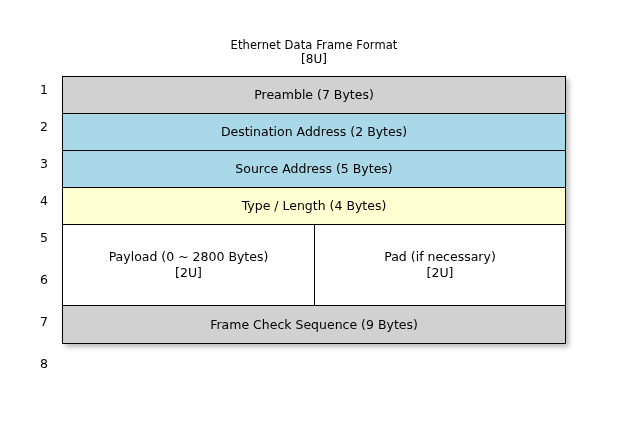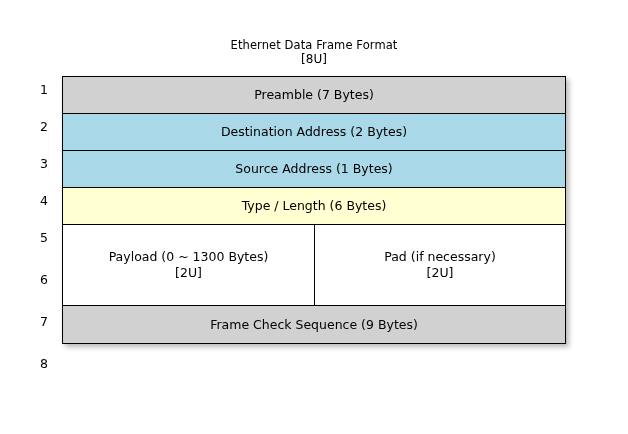--- a/index.html
+++ b/index.html
@@ -115,28 +115,28 @@
     <col style="width:251px;">
   </colgroup>
   <tbody>
     <tr>
       <td class="row-std fill-gray" colspan="2">Preamble (7 Bytes)</td>
     </tr>
     <tr>
       <td class="row-std fill-blue" colspan="2">Destination Address (2 Bytes)</td>
     </tr>
     <tr>
-      <td class="row-std fill-blue" colspan="2">Source Address (1 Bytes)</td>
+      <td class="row-std fill-blue" colspan="2">Source Address (5 Bytes)</td>
     </tr>
     <tr>
-      <td class="row-std fill-yellow" colspan="2">Type / Length (6 Bytes)</td>
+      <td class="row-std fill-yellow" colspan="2">Type / Length (4 Bytes)</td>
     </tr>
     <tr>
       <td class="row-payload fill-white">
-        <span class="cell-line2">Payload (0 ~ 1300 Bytes)</span>
+        <span class="cell-line2">Payload (0 ~ 2800 Bytes)</span>
         <span class="cell-line2">[2U]</span>
       </td>
       <td class="row-payload fill-white">
         <span class="cell-line2">Pad (if necessary)</span>
         <span class="cell-line2">[2U]</span>
       </td>
     </tr>
     <tr>
       <td class="row-fcs fill-gray" colspan="2">Frame Check Sequence (9 Bytes)</td>
     </tr>

